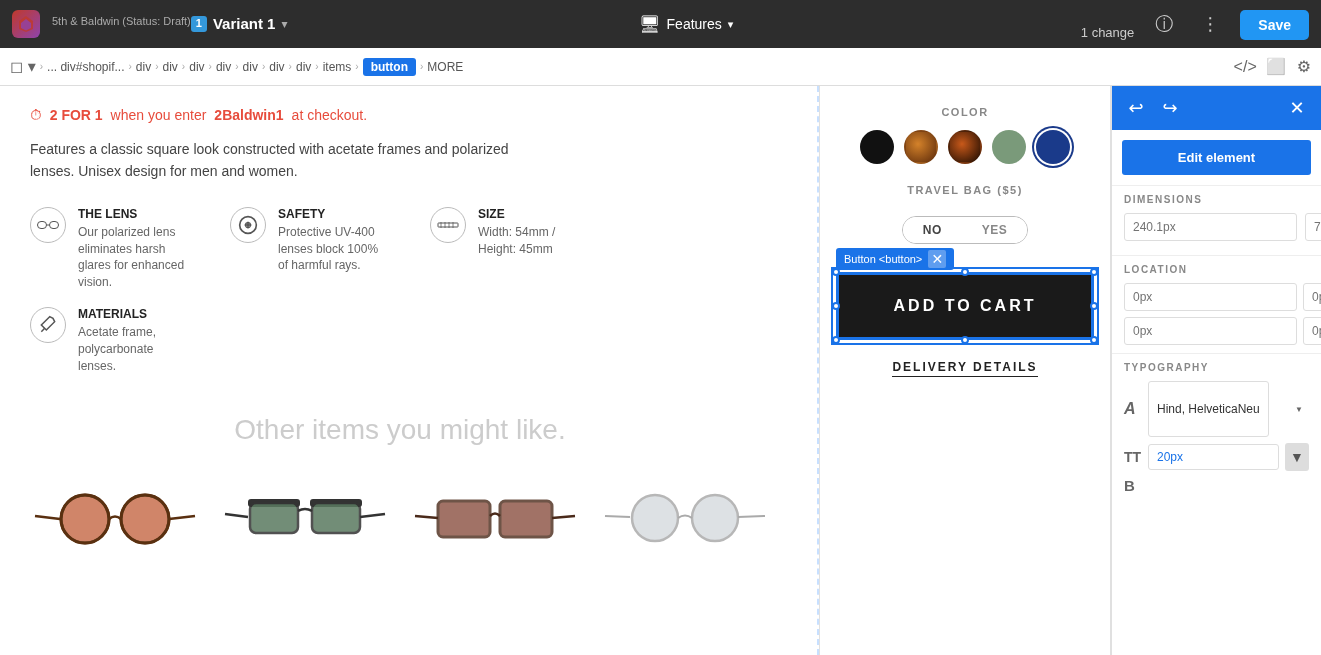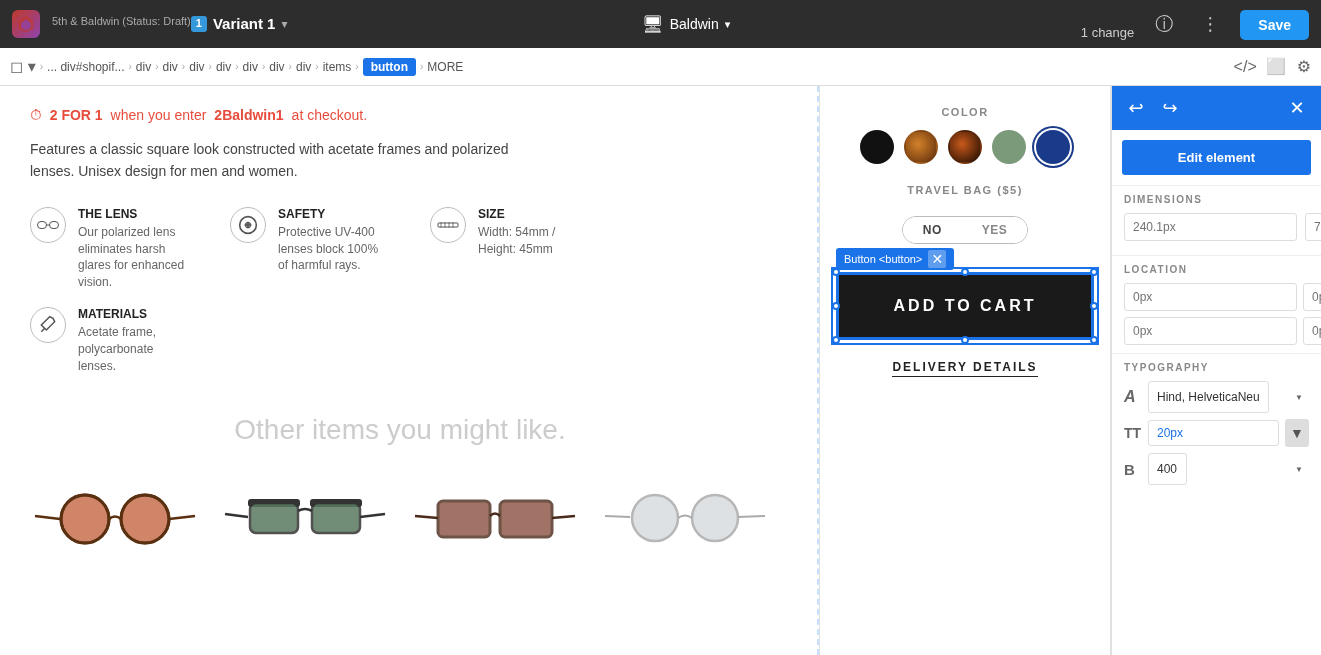--- a/index.html
+++ b/index.html
@@ -216,21 +216,21 @@
 
     .location-grid { display: grid; grid-template-columns: 1fr 1fr; gap: 6px; }
 
     .typography-row {
       display: flex; align-items: center; gap: 6px; margin-bottom: 6px;
     }
     .typo-label {
       font-size: 13px; color: #666; font-weight: 700; width: 18px; flex-shrink: 0;
     }
     .typo-select {
-      flex: 1; border: 1px solid #ddd; border-radius: 3px; padding: 8px 8px;
+      flex: 1; border: 1px solid #ddd; border-radius: 3px; padding: 20px 8px;
       font-size: 12px; color: #333; appearance: none; background: white;
       cursor: pointer;
     }
     .typo-select-wrapper { flex: 1; position: relative; }
     .typo-select-wrapper::after {
       content: '▼'; position: absolute; right: 6px; top: 50%; transform: translateY(-50%);
       font-size: 8px; color: #666; pointer-events: none;
     }
     .typo-input-wrapper { flex: 1; position: relative; }
     .typo-input-wrapper input {
@@ -266,21 +266,21 @@
     <span style="font-size:11px;color:#aaa">5th &amp; Baldwin (Status: Draft)</span>
     <div class="topbar-variant">
       <span class="variant-badge">1</span>
       <span class="variant-title">Variant 1</span>
       <span class="variant-chevron">▾</span>
     </div>
   </div>
   <div class="topbar-center">
     <button class="device-btn">
       <span style="font-size:17px;">🖥</span>
-      <span>Baldwin</span>
+      <span>Features</span>
       <span style="font-size:11px;">▾</span>
     </button>
   </div>
   <div class="topbar-right">
     <span class="change-count">1 change</span>
     <button class="icon-btn">ⓘ</button>
     <button class="icon-btn">⋮</button>
     <button class="save-btn">Save</button>
   </div>
 </div>
@@ -533,21 +533,16 @@
       <div class="typography-row">
         <span class="typo-label" style="font-size:14px;font-weight:700;">TT</span>
         <div class="typo-input-wrapper">
           <input type="text" style="width: 100%; border: 1px solid rgb(221, 221, 221); border-radius: 3px; padding: 5px 8px; font-size: 12px; color: rgb(26, 115, 232); outline: none;" value="20px">
         </div>
         <button class="typo-stepper">▼</button>
       </div>
 
       <div class="typography-row">
         <span class="typo-label" style="font-size:15px;font-weight:700;">B</span>
-        <div class="typo-select-wrapper">
-          <select class="typo-select">
-            <option>400</option>
-          </select>
-        </div>
       </div>
     </div>
   </div>
 </div>
 
 </body></html>

